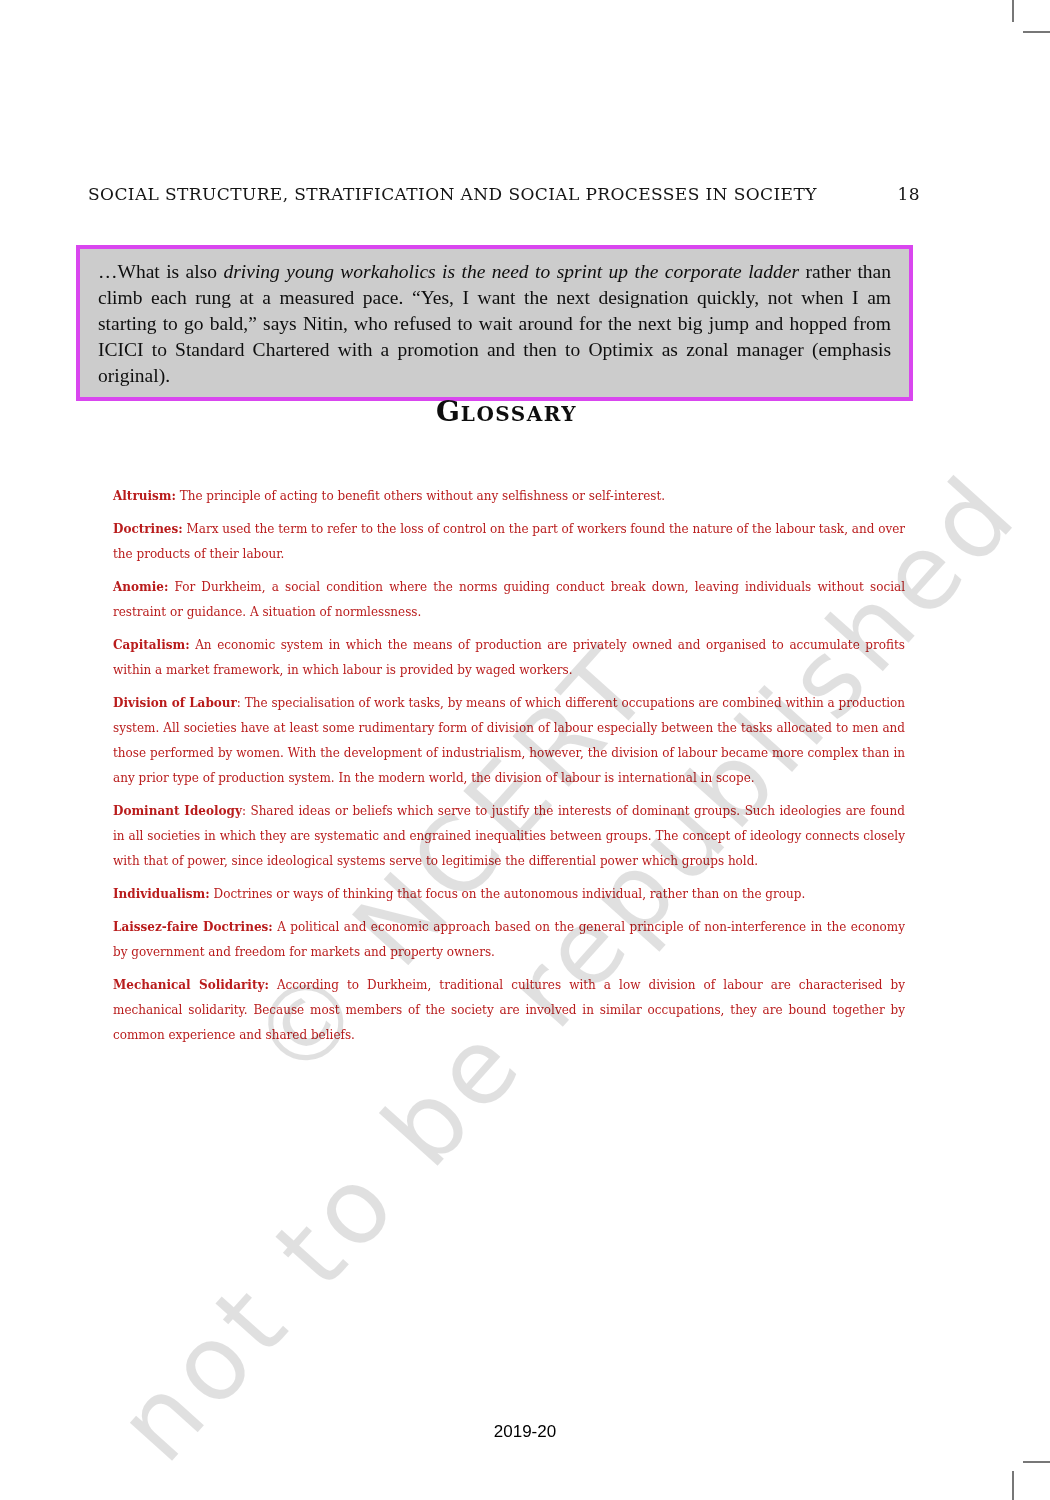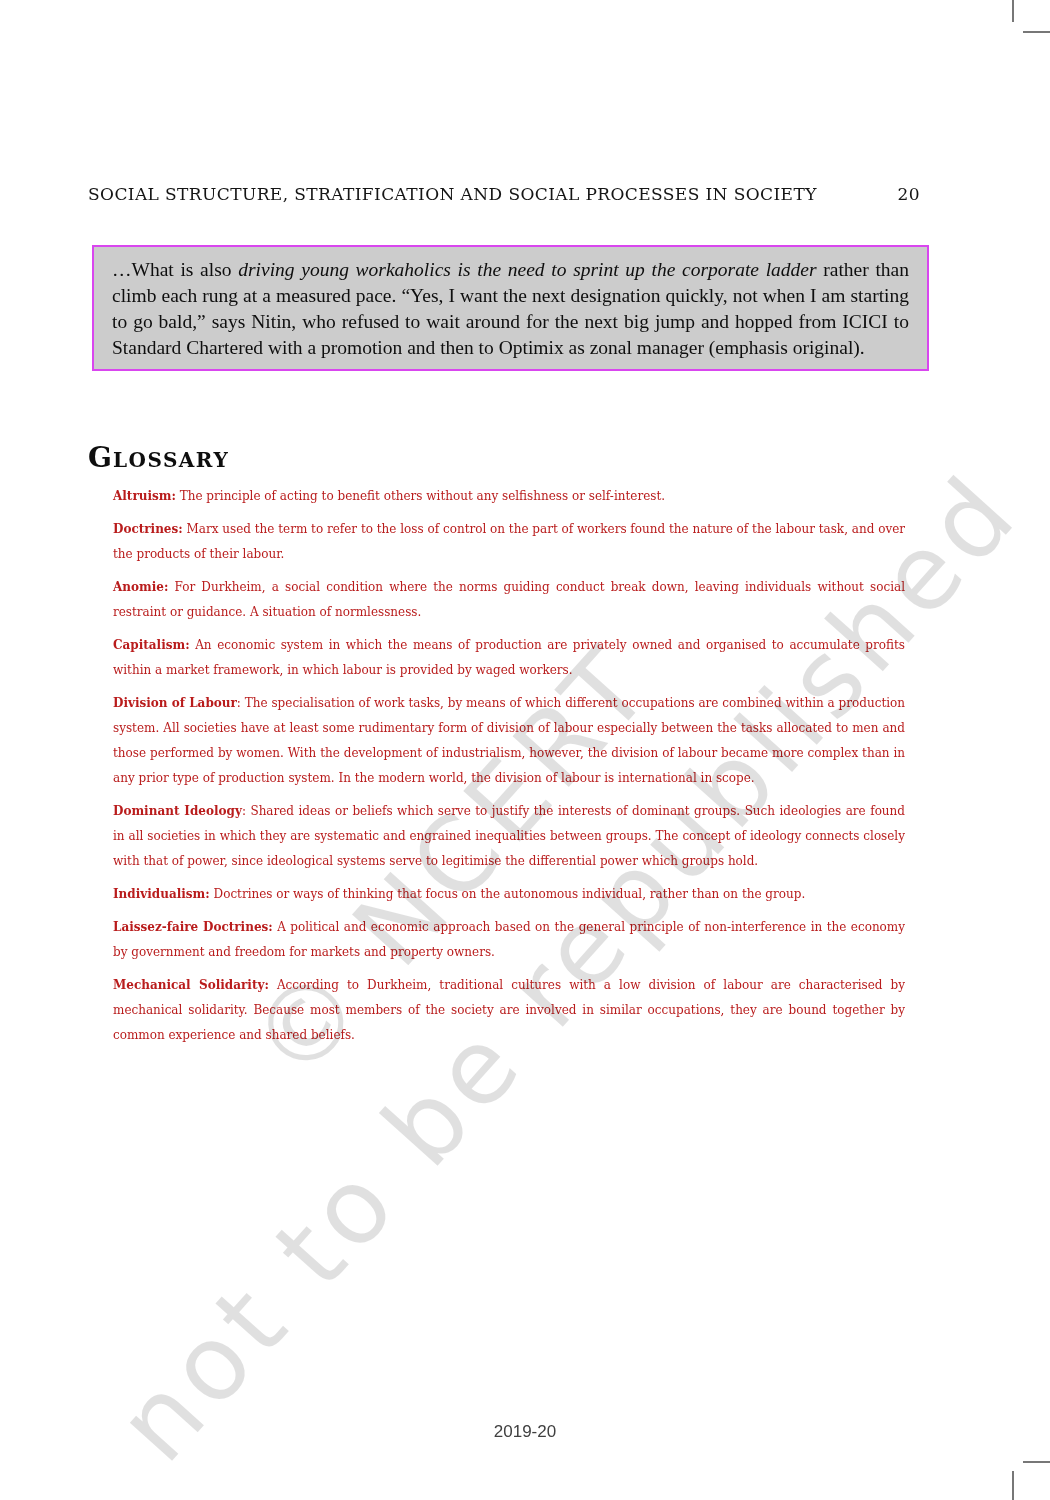--- a/index.html
+++ b/index.html
@@ -17,36 +17,36 @@
     left:88px; top:184px; width:832px;
     display:flex; justify-content:space-between; align-items:flex-start;
     font-size:17px; letter-spacing:0.4px;
     font-family:"DejaVu Serif", serif;
     color:#151515;
     white-space:nowrap;
   }
   
   .quote-box{
     position:absolute;
-    left:92px; top:245px; width:837px;
+    left:76px; top:245px; width:837px;
     box-sizing:border-box;
     background:#cccccc;
-    border:2px solid #d946ef;
+    border:4px solid #d946ef;
     padding:10px 18px 8px 18px;
     font-family:"Liberation Serif", serif;
     font-size:19.5px; line-height:26px;
     text-align:justify;
     color:#0e0e0e;
   }
   .quote-box .it{font-style:italic;}
   
   .glossary-heading{
     position:absolute;
-    left:88px; top:441px; width:837px;
-    text-align:left;
+    left:88px; top:395px; width:837px;
+    text-align:center;
     font-weight:bold;
     font-size:20px; letter-spacing:1.5px;
     color:#0e0e0e;
   }
   .glossary-heading .initial{font-size:28px; letter-spacing:1px;}
   
   .entries{
     position:absolute;
     left:113px; top:484px; width:792px;
     font-size:12px; line-height:25px;
@@ -55,21 +55,21 @@
   }
   .entry{margin:0 0 8px 0; padding:0;}
   .entry b{font-weight:bold;}
   
   .footer{
     position:absolute;
     left:0; top:1422px; width:1050px;
     text-align:center;
     font-family:"Liberation Sans", sans-serif;
     font-size:17px;
-    color:#404040;
+    color:#000000;
   }
   
   .watermark{
     position:absolute;
     left:510px; top:915px;
     transform:translate(-50%,-50%) rotate(-48deg);
     text-align:center;
     white-space:nowrap;
     font-family:"DejaVu Sans", sans-serif;
     font-size:104px; line-height:1.5; letter-spacing:8px;
@@ -89,21 +89,21 @@
 
 <div class="page">
 
   <div class="watermark">
     <div>© NCERT</div>
     <div>not to be republished</div>
   </div>
 
   <div class="header-row">
     <span>SOCIAL STRUCTURE, STRATIFICATION AND SOCIAL PROCESSES IN SOCIETY</span>
-    <span>20</span>
+    <span>18</span>
   </div>
 
   <div class="quote-box">
     <span>…What is also </span><span class="it">driving young workaholics is the need to sprint up the corporate ladder</span><span> rather than climb each rung at a measured pace. “Yes, I want the next designation quickly, not when I am starting to go bald,” says Nitin, who refused to wait around for the next big jump and hopped from ICICI to Standard Chartered with a promotion and then to Optimix as zonal manager (emphasis original).</span>
   </div>
 
   <div class="glossary-heading">
     <span class="initial">G</span><span>LOSSARY</span>
   </div>
 

